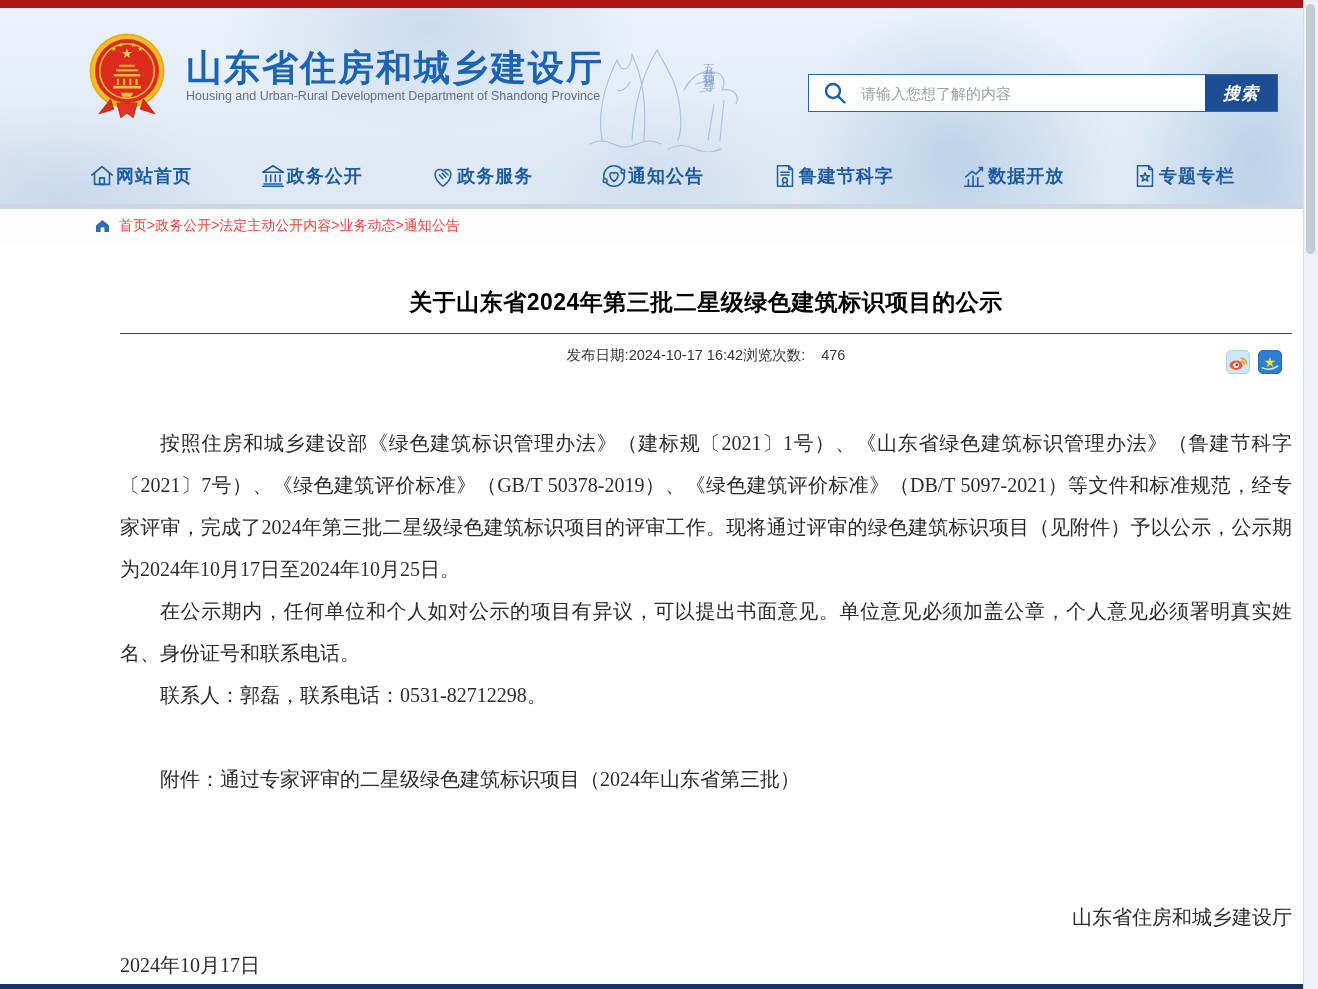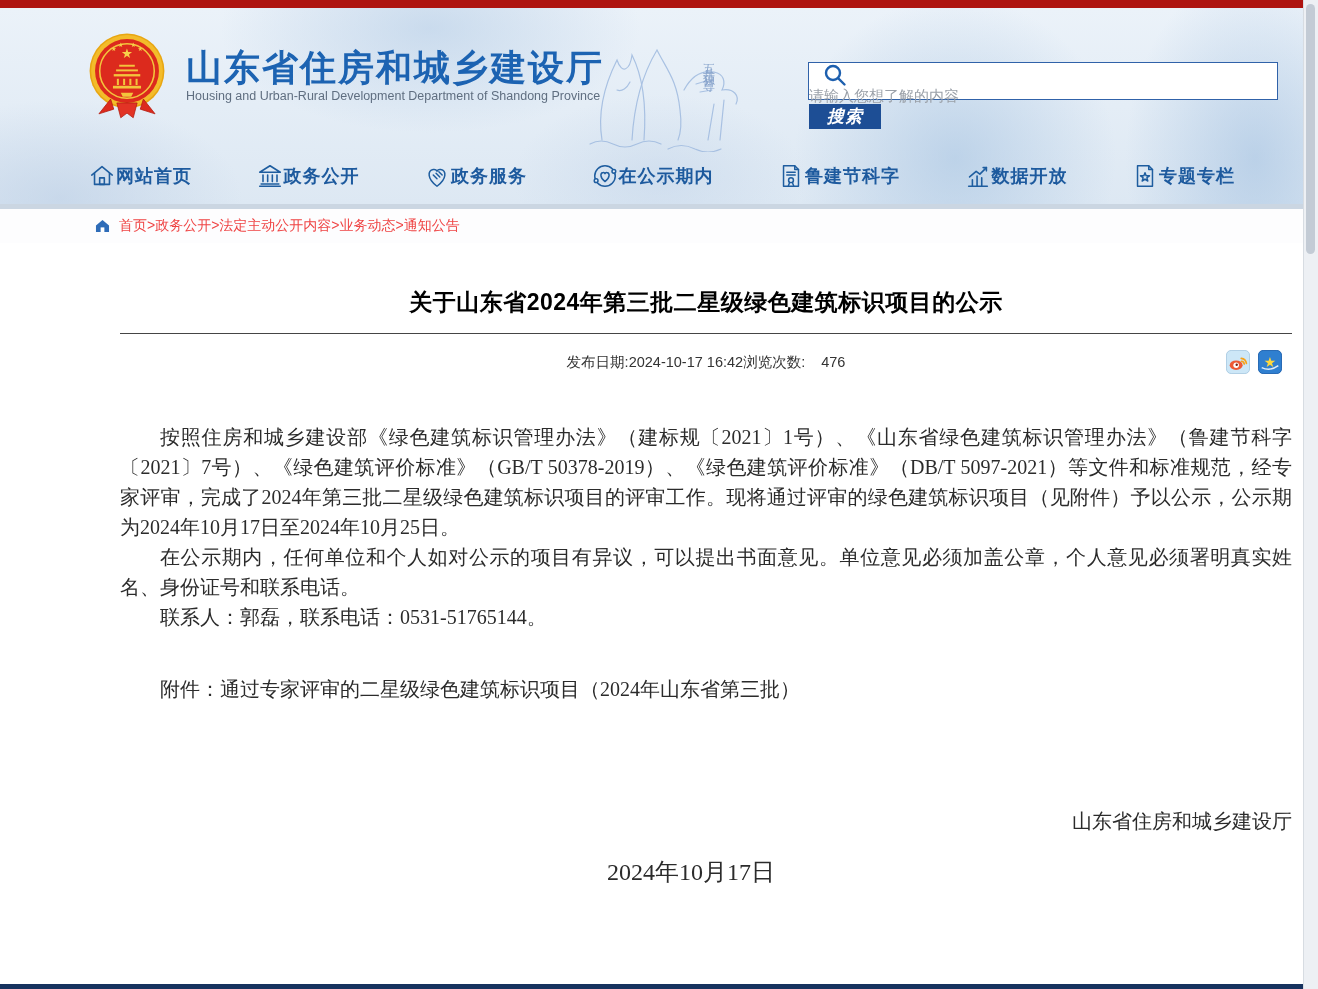--- a/index.html
+++ b/index.html
@@ -35,22 +35,22 @@
   .brand .cn { margin:0; font-size:36px; font-weight:bold; color:#1c63b2; letter-spacing:2px; line-height:1.2; }
   .brand .en { font-size:12.5px; color:#5f6e80; }
   .mountain { position:absolute; left:572px; top:12px; }
   .inscription {
     position:absolute; left:700px; top:46px;
     writing-mode:vertical-rl; font-size:12px; color:#7d9bc7;
     letter-spacing:5px; opacity:.9;
   }
 
   
-  .search { position:absolute; left:808px; top:54px; width:470px; height:38px;
-            display:flex; align-items:stretch; background:#fff; border:1px solid #3062a9;flex-direction:column; }
+  .search { position:absolute; left:808px; top:66px; width:470px; height:38px;
+            display:flex; align-items:stretch; background:#fff; border:1px solid #3062a9; }
   .search .mag { width:52px; display:flex; align-items:center; justify-content:center; }
   .search input { flex:1; border:none; outline:none; font-size:15px; color:#333; padding:0 4px 0 0; background:transparent; }
   .search input::placeholder { color:#9aa0a8; }
   .search button { width:72px; border:none; background:#1d4e95; color:#fff; font-size:17px; font-weight:bold; cursor:pointer; letter-spacing:1px;font-style:italic; }
 
   
   .nav { position:absolute; left:0; right:0; bottom:0; height:56px;
          display:flex; align-items:center; justify-content:space-between; padding:0 68px 0 88px; }
   .nav-item { display:flex; align-items:center; cursor:pointer; }
   .nav-item .lbl { font-size:18px; font-weight:bold; color:#1d5a9e; letter-spacing:1px; }
@@ -58,32 +58,32 @@
   .divider { height:5px; background:#cbd6e2; }
 
   
   .breadcrumb { height:34px; background:#fdfdfe; display:flex; align-items:center;
                 padding-left:95px; gap:9px; font-size:14px; color:#ef4444; cursor:pointer; }
 
   
   .content { padding:0 11px 0 120px; background:#fff; position:relative; }
   .doc-title { padding-top:44px; margin:0; text-align:center; font-size:23px; font-weight:bold; color:#000; letter-spacing:.5px; }
   .rule { border:none; border-top:1px solid #454545; margin:15px 0 0 0; }
-  .meta { margin-top:12px; height:32px; position:relative; display:flex; align-items:center; justify-content:center;
+  .meta { margin-top:12px; height:32px; position:relative; display:flex; align-items:flex-start; justify-content:center;
           font-size:14.5px; color:#333; }
   .meta .views-val { margin-left:16px; }
   .share { position:absolute; right:10px; top:4px; display:flex; gap:8px; }
   .share span { display:inline-flex; cursor:pointer; }
 
   .body-text { font-family:"Liberation Serif", serif; color:#2b2b2b; }
-  .body-text p { margin:0; font-size:20px; line-height:30px; text-align:justify; text-indent:2em; }
+  .body-text p { margin:0; font-size:20px; line-height:42px; text-align:justify; text-indent:2em; }
   .p-first { margin-top:44px !important; }
   .p-attach { margin-top:42px !important; }
   .sign-org  { margin-top:104px; text-align:right; font-size:20px; font-family:"Liberation Serif", serif; color:#2b2b2b; }
-  .sign-date { margin-top:21px; text-align:center; font-size:24px; font-family:"Liberation Serif", serif; color:#2b2b2b; padding-right:30px; }
+  .sign-date { margin-top:21px; text-align:left; font-size:20px; font-family:"Liberation Serif", serif; color:#2b2b2b; padding-right:30px; }
 
   .footer-strip { position:absolute; left:0; bottom:0; width:100%; height:5px; background:#16325e; }
 
   svg { display:block; }
 </style>
 </head>
 <body>
 
 <div class="page">
   <div class="main">
@@ -180,21 +180,21 @@
         </div>
         <div class="nav-item">
           <span>
             <svg width="28" height="28" viewBox="0 0 30 30" fill="none" stroke="#1e5d9f" stroke-width="1.6" stroke-linecap="round" stroke-linejoin="round">
               <circle cx="15" cy="15" r="11"></circle>
               <circle cx="5.5" cy="20" r="2" fill="#e9f1f9"></circle>
                 <circle cx="24.5" cy="10" r="2" fill="#e9f1f9"></circle>
               <path d="M15 21 C9 16.5 10 11.5 13 11.2 C14.3 11 15 12.5 15 12.5 C15 12.5 15.7 11 17 11.2 C20 11.5 21 16.5 15 21 Z"></path>
             </svg>
           </span>
-          <span class="lbl">在公示期内</span>
+          <span class="lbl">通知公告</span>
         </div>
         <div class="nav-item">
           <span>
             <svg width="28" height="28" viewBox="0 0 30 30" fill="none" stroke="#1e5d9f" stroke-width="1.6" stroke-linecap="round" stroke-linejoin="round">
               <path d="M7 4 h12 l4 4 v18 H7 Z"></path>
                 <path d="M19 4 v4 h4"></path>
               <path d="M10.5 11 h9 M10.5 14 h9"></path>
               <circle cx="15" cy="19.5" r="2.6"></circle>
                 <path d="M13.6 21.8 l-1.4 3.6 M16.4 21.8 l1.4 3.6"></path>
             </svg>
@@ -265,21 +265,21 @@
               <path d="M4 19 Q13 23.5 22 17" fill="none" stroke="#ffffff" stroke-width="1.6" opacity="0.85"></path>
               <text x="13" y="18.5" font-size="15" text-anchor="middle" fill="#ffd83d">★</text>
             </svg>
           </span>
         </span>
       </div>
 
       <div class="body-text">
         <p class="p-first">按照住房和城乡建设部《绿色建筑标识管理办法》（建标规〔2021〕1号）、《山东省绿色建筑标识管理办法》（鲁建节科字〔2021〕7号）、《绿色建筑评价标准》（GB/T 50378-2019）、《绿色建筑评价标准》（DB/T 5097-2021）等文件和标准规范，经专家评审，完成了2024年第三批二星级绿色建筑标识项目的评审工作。现将通过评审的绿色建筑标识项目（见附件）予以公示，公示期为2024年10月17日至2024年10月25日。</p>
         <p>在公示期内，任何单位和个人如对公示的项目有异议，可以提出书面意见。单位意见必须加盖公章，个人意见必须署明真实姓名、身份证号和联系电话。</p>
-        <p>联系人：郭磊，联系电话：0531-51765144。</p>
+        <p>联系人：郭磊，联系电话：0531-82712298。</p>
         <p class="p-attach">附件：通过专家评审的二星级绿色建筑标识项目（2024年山东省第三批）</p>
       </div>
 
       <div class="sign-org">山东省住房和城乡建设厅</div>
       <div class="sign-date">2024年10月17日</div>
     </div>
 
     <div class="footer-strip"></div>
   </div>
 

